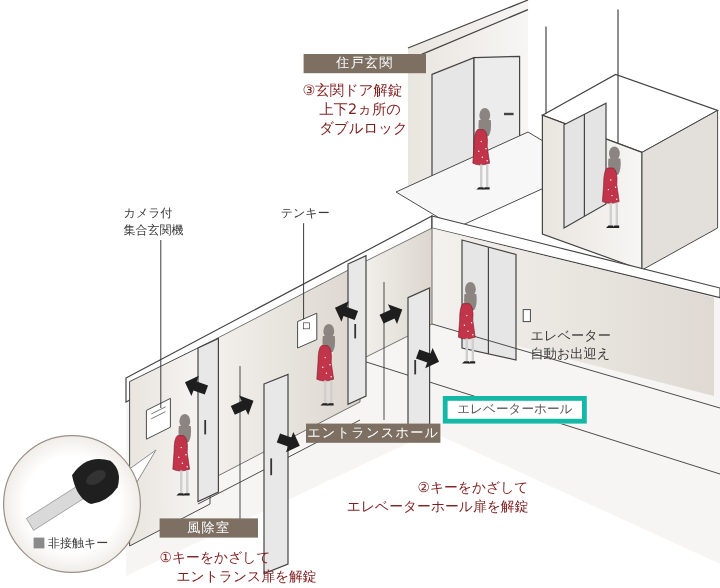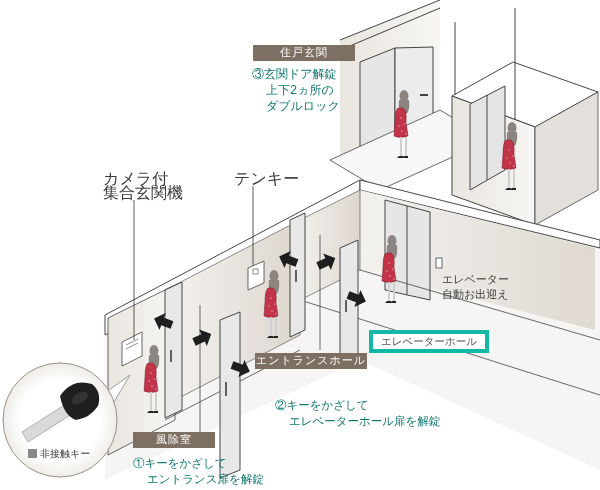--- a/index.html
+++ b/index.html
@@ -1,24 +1,24 @@
 <!DOCTYPE html>
 <html><head>
 <meta charset="utf-8">
 <style>
   html, body { margin: 0; padding: 0; background: #ffffff; }
   body { width: 600px; height: 490px; position: relative; overflow: hidden;
          font-family: "DejaVu Sans", "Liberation Sans", sans-serif; color: #333; }
   #stage { position: absolute; left: 0; top: 0; width: 483px; height: 490px; }
-  .lbl { position: absolute; font-size: 16px; line-height: 14px; color: #3a3a3a; white-space: nowrap; }
+  .lbl { position: absolute; font-size: 10px; line-height: 14px; color: #3a3a3a; white-space: nowrap; }
   .tag { position: absolute; background: #7d6f62; color: #fff; font-size: 11px; line-height: 16px;
          height: 16px; text-align: center; letter-spacing: 1px; }
   .box { position: absolute; border: 4px solid #14b8a6; background: #fff; font-size: 10.5px; line-height: 14px;
          color: #555; text-align: center; }
-  .step { position: absolute; font-size: 11.5px; line-height: 16px; color: #0f766e; white-space: nowrap; font-family: Liberation Mono, monospace; }
+  .step { position: absolute; font-size: 11.5px; line-height: 16px; color: #7f1d1d; white-space: nowrap; }
   .step .l2 { display: block; padding-left: 14px; }
   .sq { display: inline-block; width: 9px; height: 9px; background: #8a8a8a; margin-right: 3px; vertical-align: -1px; }
 </style>
 </head>
 <body>
 
 <div id="stage">
 
 <svg width="600" height="490" viewBox="0 0 600 490" xmlns="http://www.w3.org/2000/svg" style="position:absolute;left:0;top:0">
   <defs>
@@ -150,21 +150,21 @@
 </div>
 <div class="lbl" style="left:234px;top:172px;">テンキー</div>
 <div class="lbl" style="left:442px;top:272px;font-size:11px;line-height:15px;">
   <div>エレベーター</div>
   <div>自動お出迎え</div>
 </div>
 
 <div class="box" style="left:369px;top:330px;width:112px;height:15px;">エレベーターホール</div>
 
 <div class="tag" style="left:255px;top:353px;width:112px;">エントランスホール</div>
-<div class="step" style="left:275px;top:398px;">
+<div class="step" style="left:275px;top:398px;text-align:right;">
   <span>②</span><span>キーをかざして</span>
   <span class="l2">エレベーターホール扉を解錠</span>
 </div>
 
 <div class="tag" style="left:133px;top:432px;width:82px;">風除室</div>
 <div class="step" style="left:133px;top:456px;">
   <span>①</span><span>キーをかざして</span>
   <span class="l2">エントランス扉を解錠</span>
 </div>
 

